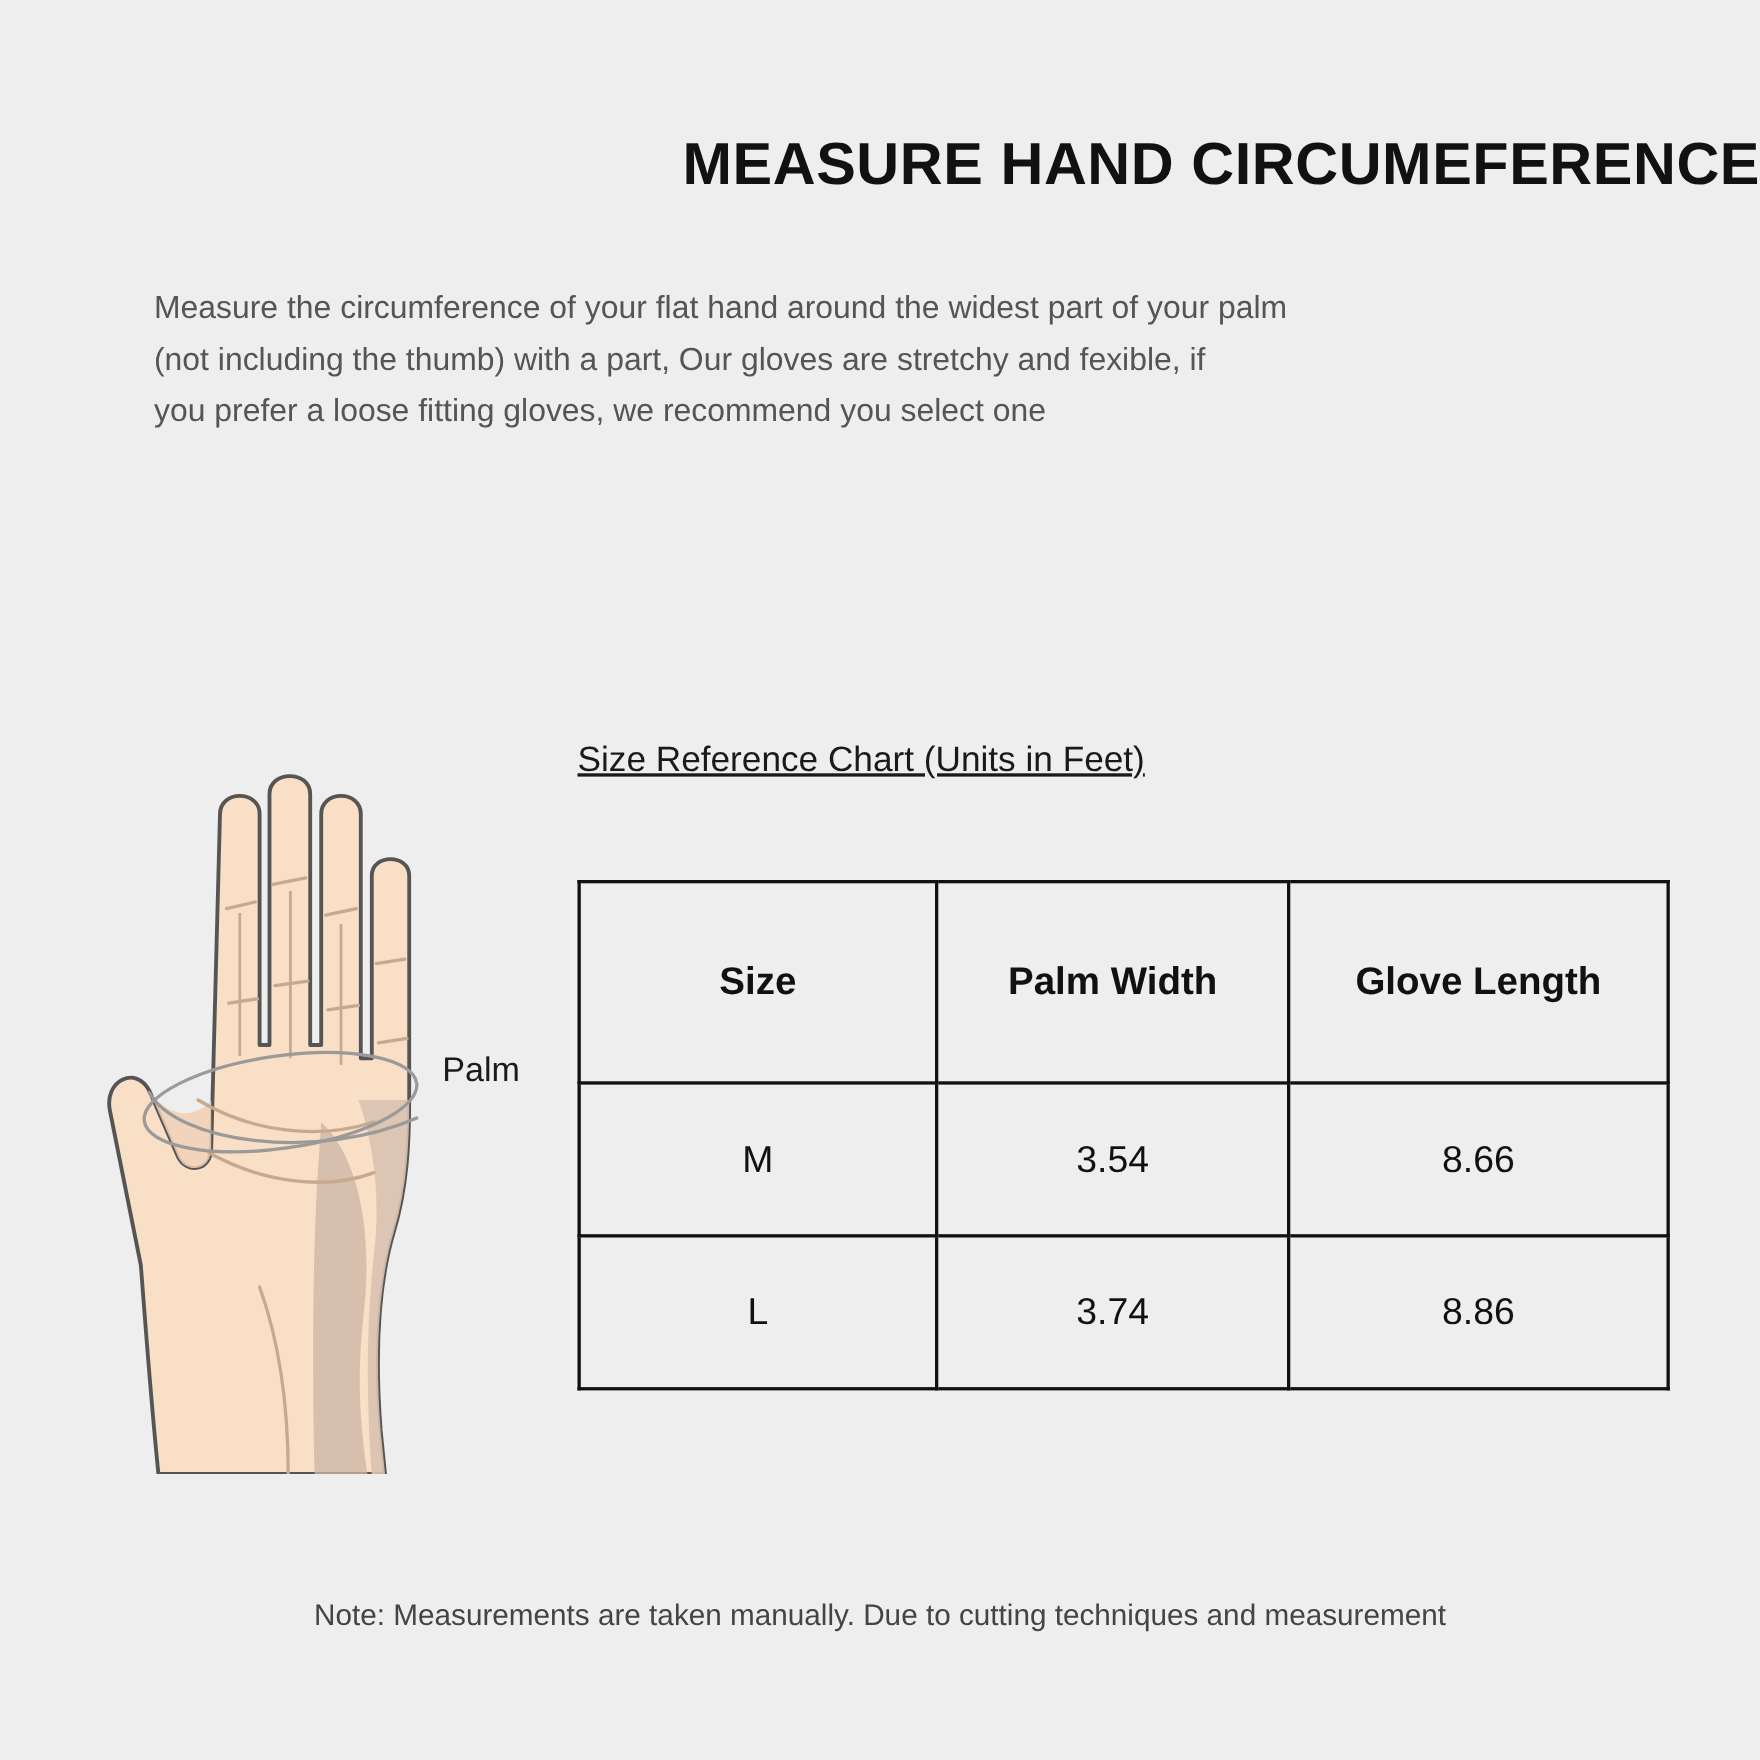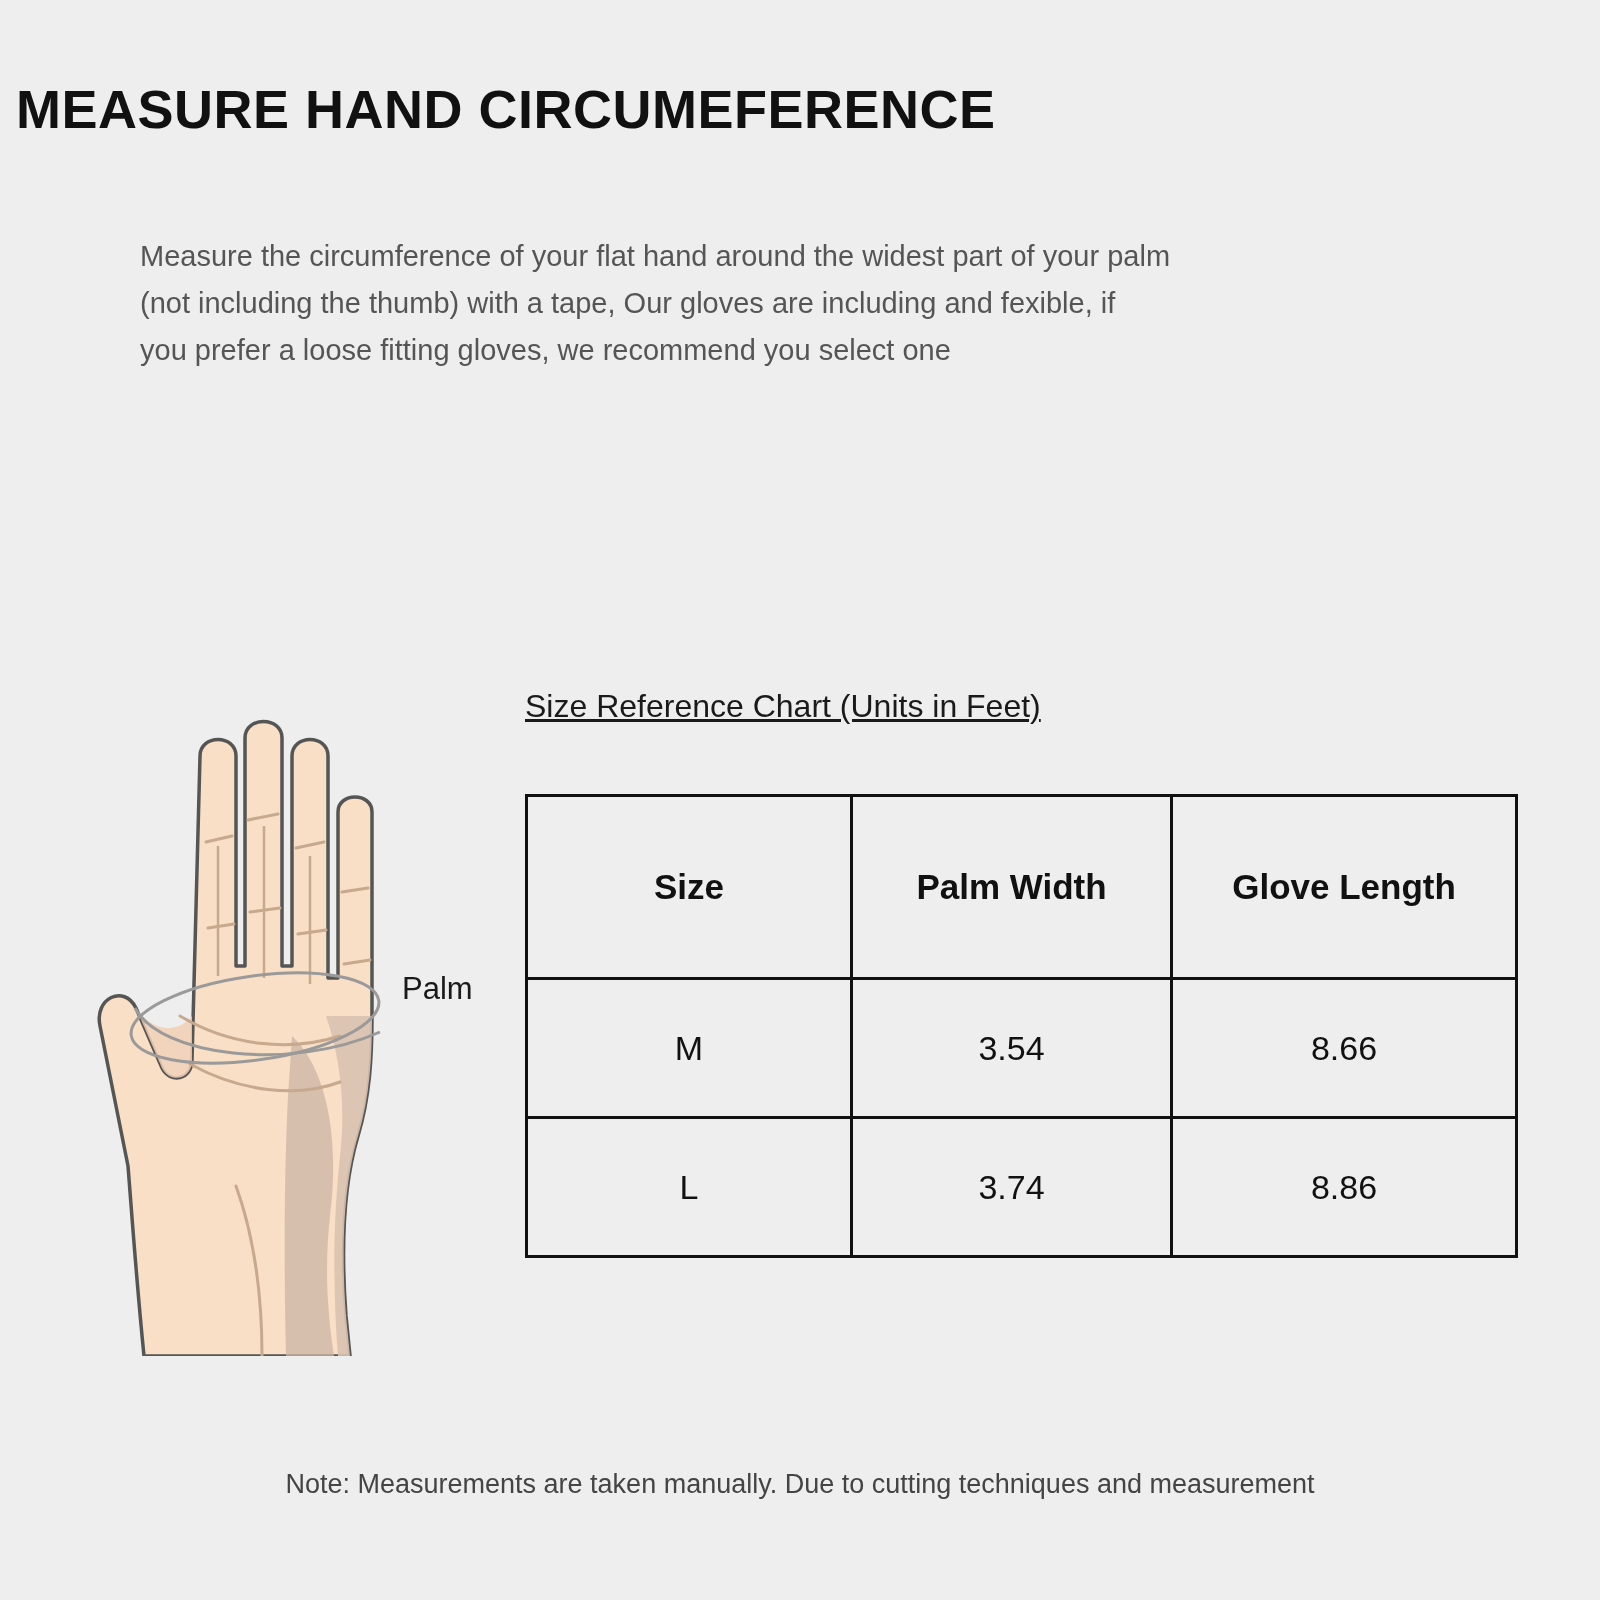--- a/index.html
+++ b/index.html
@@ -14,27 +14,27 @@
     color: #1a1a1a;
     overflow: hidden;
   }
   .page {
     position: relative;
     width: 1600px;
     height: 1600px;
     box-sizing: border-box;
   }
   .title {
-    text-align: left;
+    text-align: right;
     font-size: 54px;
     font-weight: bold;
     letter-spacing: 0.5px;
     color: #111111;
-    margin: 16px;
-    padding-top: 64px;
+    margin: 0;
+    padding-top: 120px;
     line-height: 1.1;
   }
   .intro {
     margin: 0 auto;
     padding-top: 78px;
     width: 1320px;
     font-size: 29px;
     line-height: 1.62;
     color: #555555;
   }
@@ -60,21 +60,21 @@
   .palm-label {
     position: absolute;
     left: 402px;
     top: 955px;
     font-size: 31px;
     color: #1a1a1a;
   }
   table.size-table {
     position: absolute;
     left: 525px;
-    top: 778px;
+    top: 800px;
     width: 990px;
     border-collapse: collapse;
     table-layout: fixed;
     border-radius: 30px;
   }
   table.size-table th,
   table.size-table td {
     border: 3px solid #111111;
     text-align: center;
     font-size: 34px;
@@ -107,21 +107,21 @@
 </style>
 </head>
 <body>
 
 <div class="page">
 
   <h1 class="title">MEASURE HAND CIRCUMEFERENCE</h1>
 
   <div class="intro">
     <span class="line">Measure the circumference of your flat hand around the widest part of your palm</span>
-    <span class="line">(not including the thumb) with a tape, Our gloves are including and fexible, if</span>
+    <span class="line">(not including the thumb) with a part, Our gloves are stretchy and fexible, if</span>
     <span class="line">you prefer a loose fitting gloves, we recommend you select one</span>
   </div>
 
   <div class="chart-heading">Size Reference Chart (Units in Feet)</div>
 
   <div class="hand-wrap">
     <svg width="460" height="640" viewBox="0 0 460 640">
 
       <path d="M160 40
                C160 18, 196 18, 196 40

